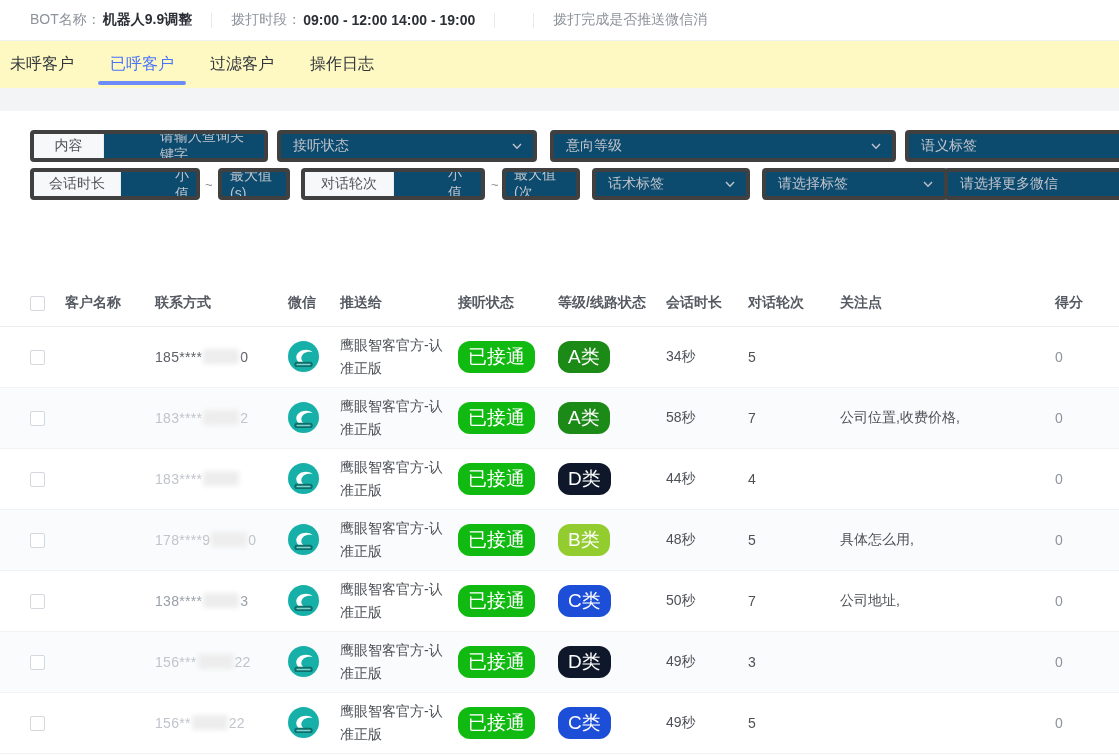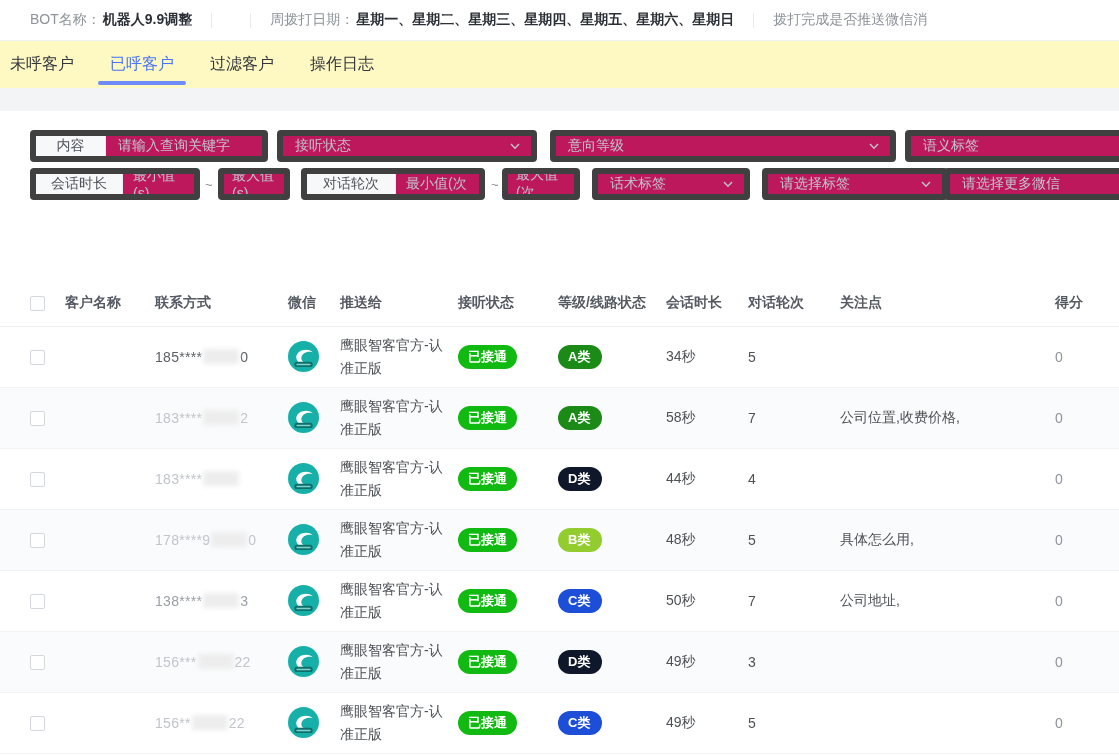--- a/index.html
+++ b/index.html
@@ -20,22 +20,22 @@
   .tabbar { position:absolute; top:41px; left:0; width:100%; height:47px;
     background:#fef9c3; display:flex; align-items:center; padding-left:10px; }
   .tab { position:relative; font-size:16px; color:#33373d; margin-right:36px;
     height:100%; display:flex; align-items:center; cursor:pointer; }
   .tab.active { color:#4a73f8; }
   .tab.active::after { content:""; position:absolute; left:-12px; right:-12px;
     bottom:3px; height:4px; border-radius:2px; background:#6d8cfa; }
   .gray-band { position:absolute; top:88px; left:0; width:100%; height:23px; background:#f3f4f6; }
 
   
-  .ctrl { position:absolute; height:32px; border:6px solid #404040; border-radius:4px;
-    background:#be185d; display:flex; align-items:center; font-size:14px; overflow:hidden; }
+  .ctrl { position:absolute; height:32px; border:4px solid #404040; border-radius:4px;
+    background:#0c4a6e; display:flex; align-items:center; font-size:14px; overflow:hidden;gap:44px; }
   .ctrl .seg-label { height:100%; display:flex; align-items:center; justify-content:center;
     background:#f7f8fa; border-right:1px solid #e8ebf0; color:#4f545b; flex:none; }
   .ctrl .seg-input { flex:1; padding:0 12px; color:#c0c4cc; }
   .ph { color:#c0c4cc; }
   .select { justify-content:space-between; padding:0 10px 0 12px; }
   .chev { width:12px; height:12px; flex:none; }
   .tilde { position:absolute; top:168px; height:32px; display:flex; align-items:center;
     color:#8a8f96; font-size:13px; }
 
   
@@ -50,44 +50,44 @@
   .cbx { display:inline-block; width:15px; height:15px; border:1px solid #d4d7dc;
     border-radius:2px; background:#fff; margin-left:30px; vertical-align:middle; cursor:pointer; }
   .phone { letter-spacing:.3px; }
   .phone[data-tone="dark"]  { color:#5c6066; }
   .phone[data-tone="mid"]   { color:#9aa0a8; }
   .phone[data-tone="light"] { color:#c0c4cb; }
   .redact { display:inline-block; width:36px; height:15px; background:#ededed;
     filter:blur(2.5px); border-radius:2px; vertical-align:-2px; margin:0 1px; }
   .avatar { width:31px; height:31px; display:block; }
   .push-text { display:block; width:116px; line-height:23px; color:#4d5156; }
-  .badge { display:inline-block; min-width:50px; text-align:left; padding:3px 10px;
-    border-radius:12px; font-size:13px; color:#fff;font-weight:bold; }
+  .badge { display:inline-block; min-width:50px; text-align:center; padding:3px 10px;
+    border-radius:12px; font-size:19px; color:#fff; }
   .badge-status { background:#10ba10; }
   .badge-grade { min-width:44px; }
   .badge-grade[data-grade="A"] { background:#1c8a17; }
   .badge-grade[data-grade="B"] { background:#93cc2f; }
   .badge-grade[data-grade="C"] { background:#1d4ed8; }
   .badge-grade[data-grade="D"] { background:#0f172a; }
   .score { color:#8f949c; }
 </style>
 </head>
 <body>
 
 <div class="topbar">
   <div class="tb-item">
     <span class="tb-label">BOT名称：</span>
     <span class="tb-value">机器人9.9调整</span>
   </div>
   <span class="tb-sep"></span>
+  <div class="tb-item">
+    <span class="tb-label">拨打时段：</span>
+    <span class="tb-value">09:00 - 12:00 14:00 - 19:00</span>
+  </div>
   <span class="tb-sep"></span>
-  <div class="tb-item">
-    <span class="tb-label">周拨打日期：</span>
-    <span class="tb-value">星期一、星期二、星期三、星期四、星期五、星期六、星期日</span>
-  </div>
   <span class="tb-sep"></span>
   <div class="tb-item">
     <span class="tb-label">拨打完成是否推送微信消</span>
   </div>
 </div>
 
 <div class="tabbar">
   <div class="tab">未呼客户</div>
   <div class="tab active">已呼客户</div>
   <div class="tab">过滤客户</div>

